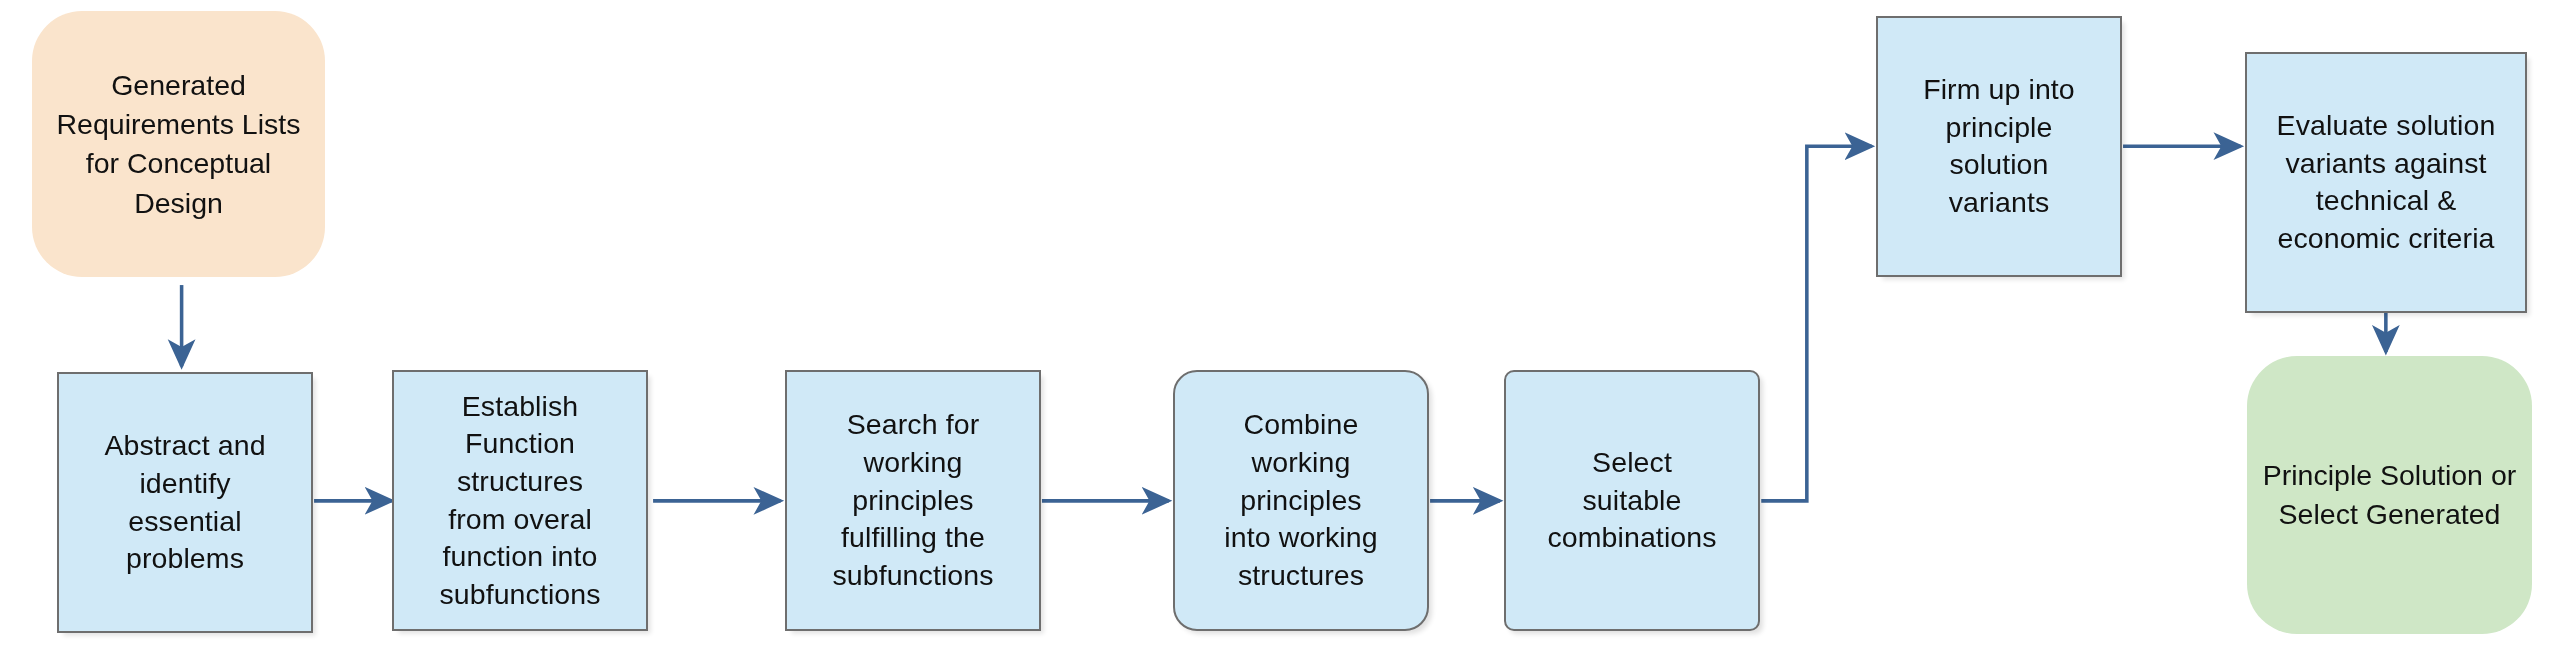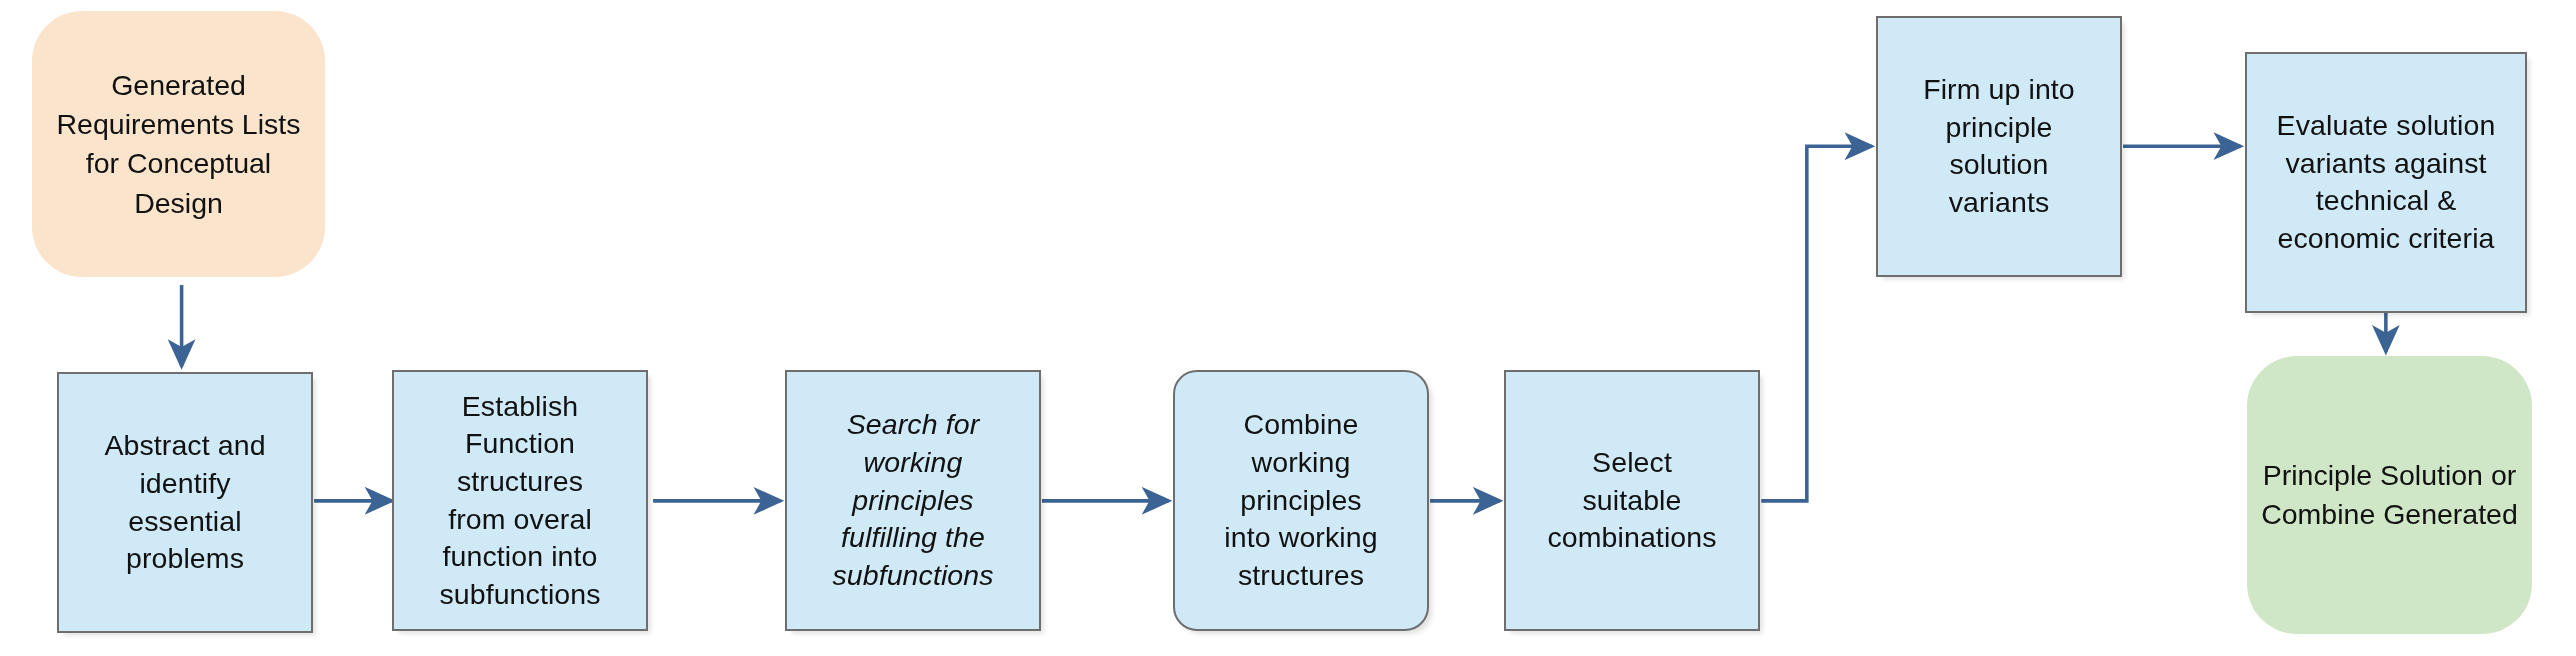--- a/index.html
+++ b/index.html
@@ -50,56 +50,56 @@
 
   <div class="node term start" style="left:32px;top:11.4px;width:293px;height:266px;">
     <span class="lbl">Generated
 Requirements Lists
 for Conceptual
 Design</span>
   </div>
 
   <div class="node term end" style="left:2247px;top:356px;width:285px;height:278px;">
     <span class="lbl">Principle Solution or
-Combine Generated</span>
+Select Generated</span>
   </div>
 
   <div class="node proc" style="left:57px;top:372px;width:256px;height:261px;">
     <span class="lbl">Abstract and
 identify
 essential
 problems</span>
   </div>
 
   <div class="node proc" style="left:392px;top:370px;width:256px;height:261px;">
     <span class="lbl">Establish
 Function
 structures
 from overal
 function into
 subfunctions</span>
   </div>
 
-  <div class="node proc" style="left:785px;top:370px;width:256px;height:261px;font-style:italic;">
+  <div class="node proc" style="left:785px;top:370px;width:256px;height:261px;">
     <span class="lbl">Search for
 working
 principles
 fulfilling the
 subfunctions</span>
   </div>
 
   <div class="node proc" style="left:1173px;top:370px;width:256px;height:261px;border-radius:24px;">
     <span class="lbl">Combine
 working
 principles
 into working
 structures</span>
   </div>
 
-  <div class="node proc" style="left:1504px;top:370px;width:256px;height:261px;">
+  <div class="node proc" style="left:1504px;top:370px;width:256px;height:261px;border-radius:10px;">
     <span class="lbl">Select
 suitable
 combinations</span>
   </div>
 
   <div class="node proc" style="left:1876px;top:15.7px;width:246px;height:261px;">
     <span class="lbl">Firm up into
 principle
 solution
 variants</span>

